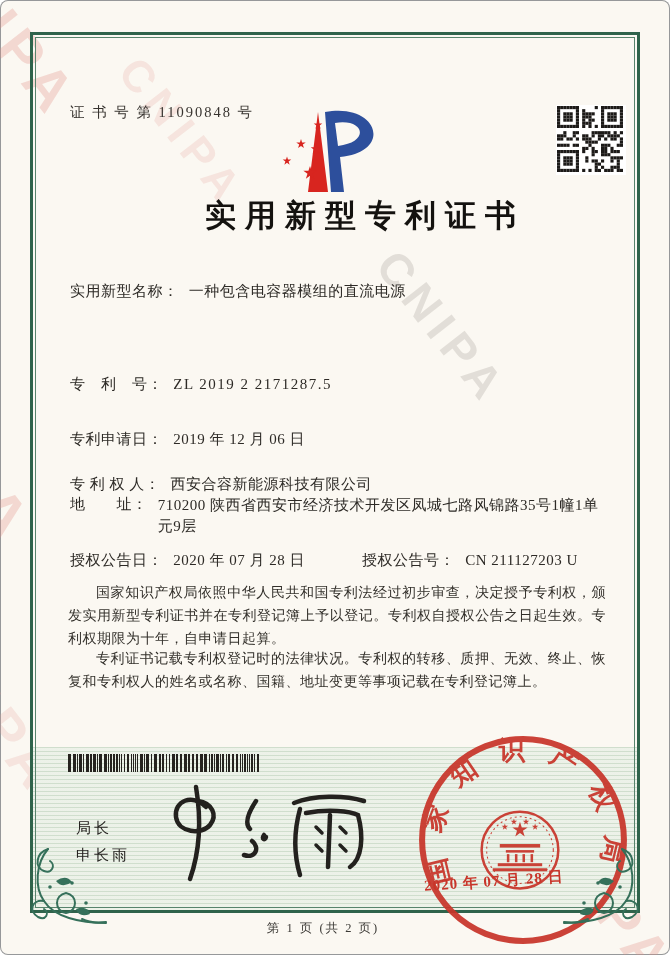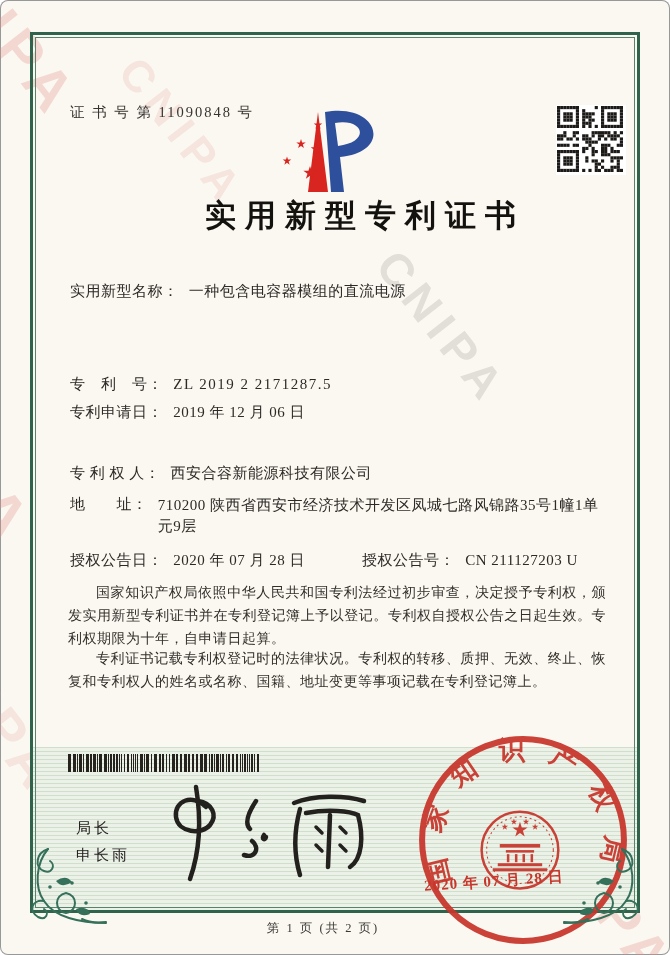--- a/index.html
+++ b/index.html
@@ -334,25 +334,25 @@
     <div class="title">实用新型专利证书</div>
 
     <div class="row" style="top:255px;">
       <span class="lbl">实用新型名称：</span>
       <span class="val">一种包含电容器模组的直流电源</span>
     </div>
     <div class="row" style="top:348px;">
       <span class="lbl">专　利　号：</span>
       <span class="val" style="letter-spacing:1.5px;">ZL 2019 2 2171287.5</span>
     </div>
-    <div class="row" style="top:376px;">
+    <div class="row" style="top:403px;">
       <span class="lbl">专利申请日：</span>
       <span class="val">2019 年 12 月 06 日</span>
     </div>
-    <div class="row" style="top:437px;">
+    <div class="row" style="top:448px;">
       <span class="lbl">专 利 权 人：</span>
       <span class="val">西安合容新能源科技有限公司</span>
     </div>
     <div class="row row-addr" style="top:468px;">
       <span class="lbl" style="vertical-align:top;">地　　址：</span>
       <span class="val">710200 陕西省西安市经济技术开发区凤城七路风锦路35号1幢1单元9层</span>
     </div>
     <div class="row" style="top:524px;">
       <span class="lbl">授权公告日：</span>
       <span class="val">2020 年 07 月 28 日</span>

